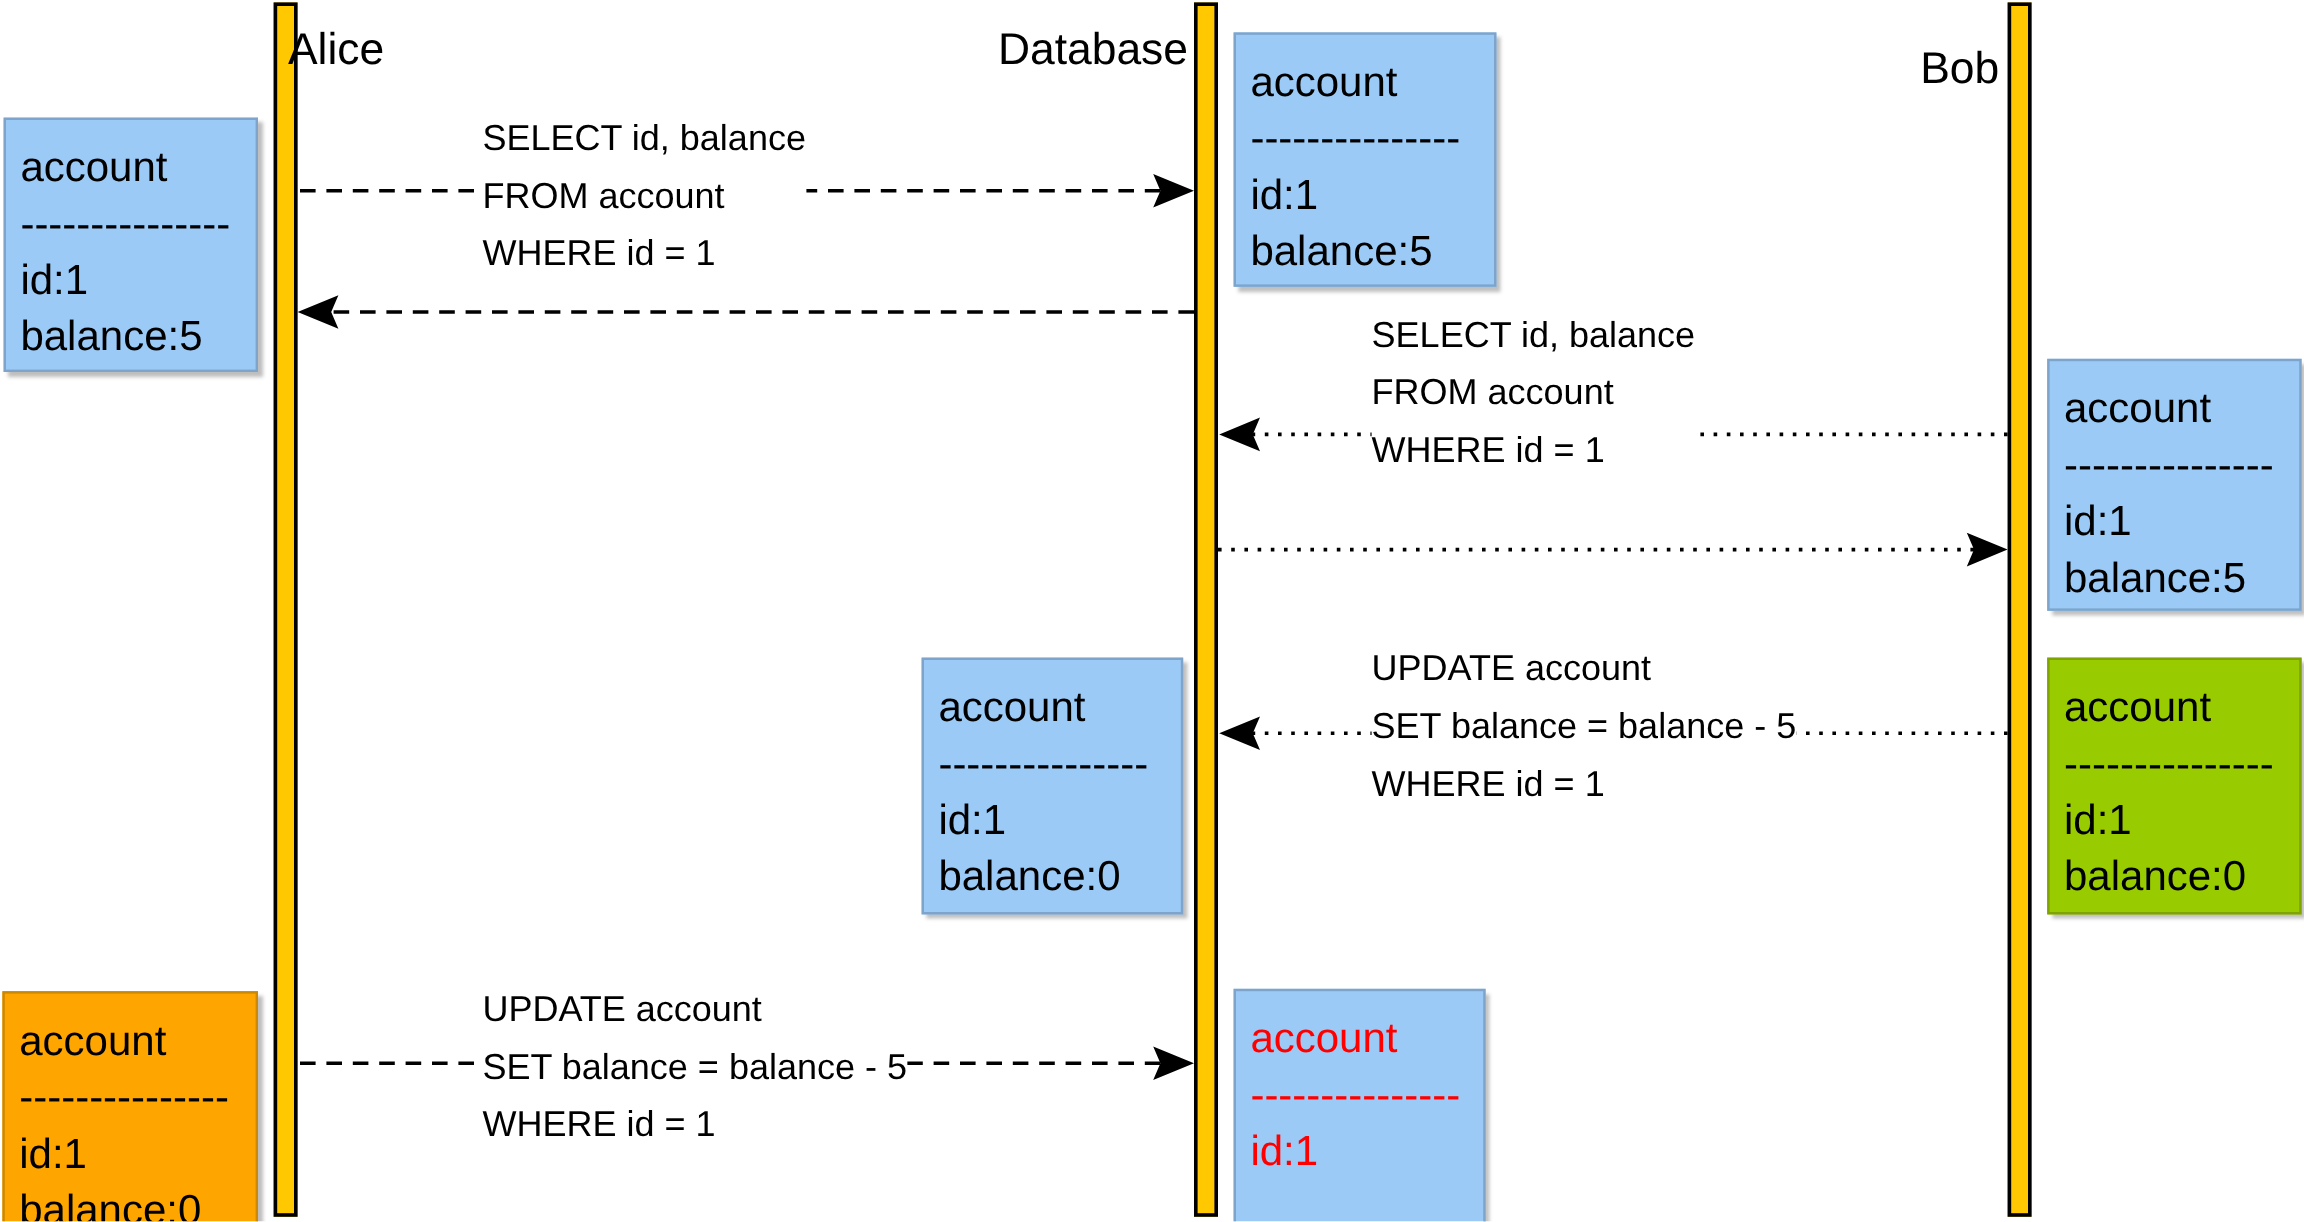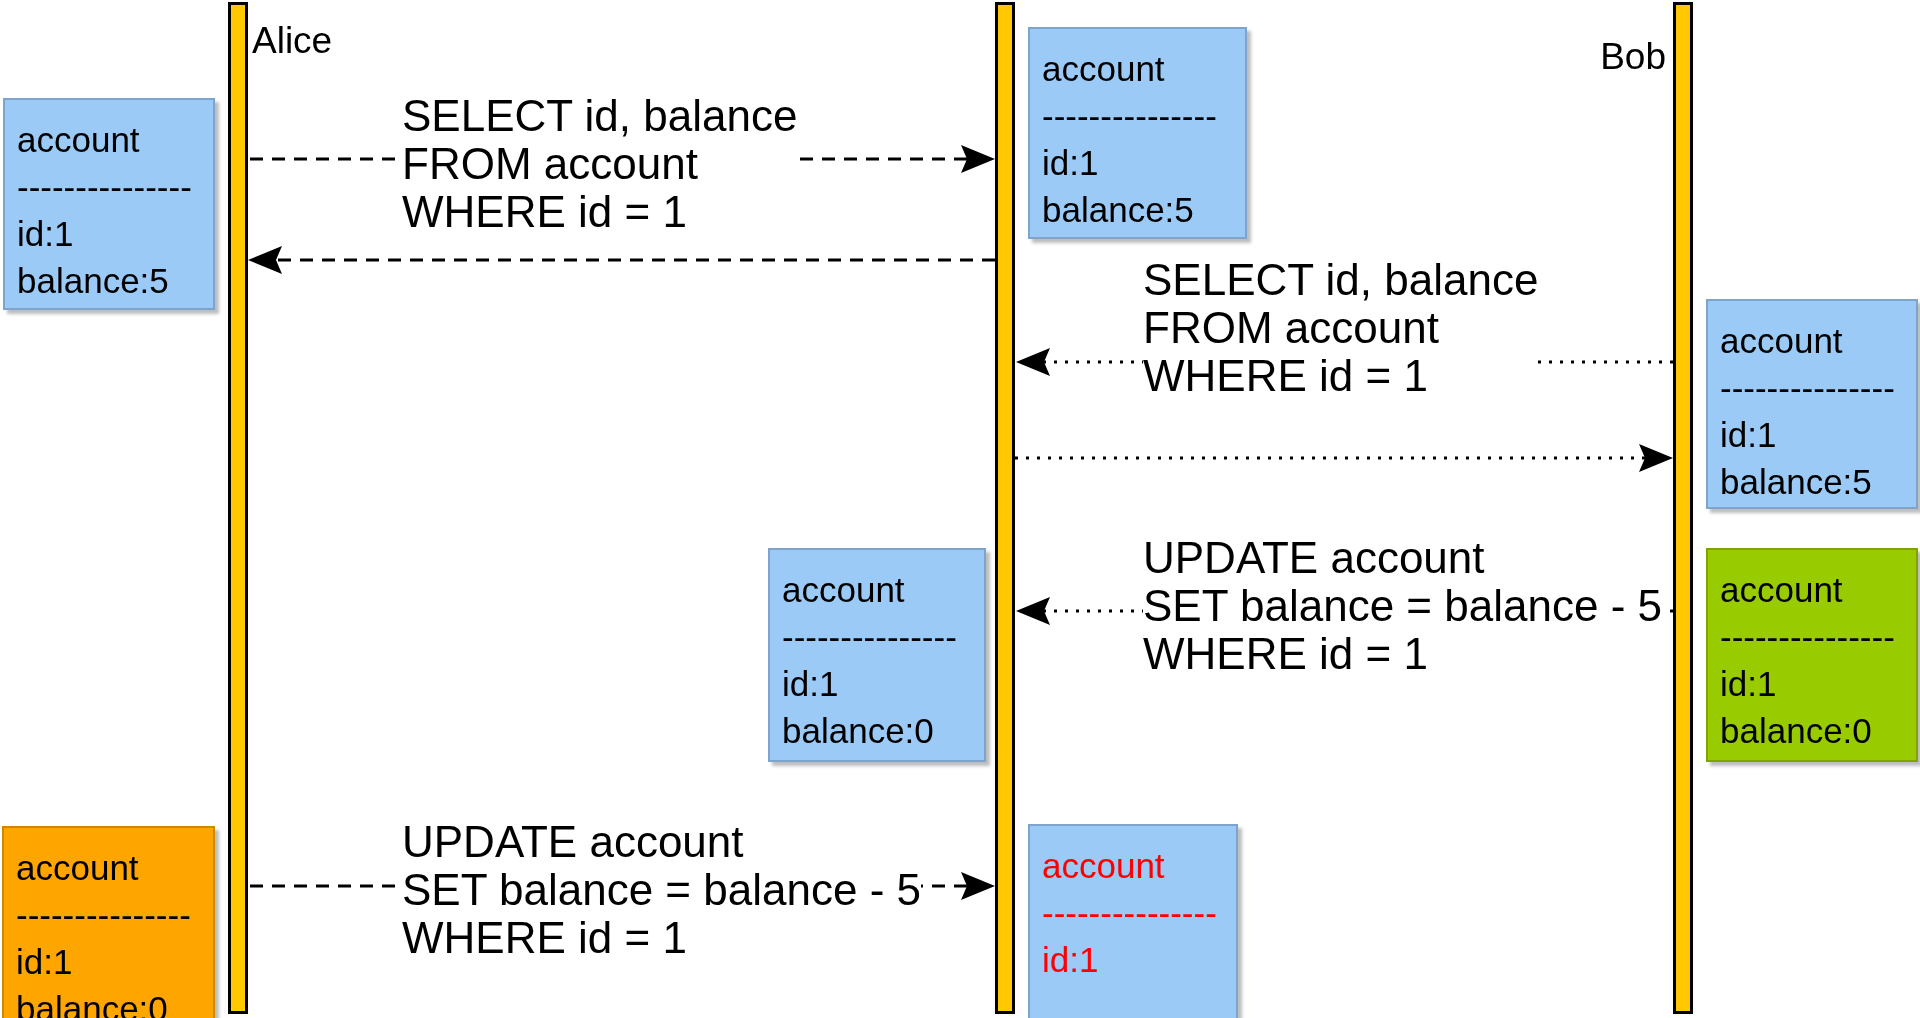--- a/index.html
+++ b/index.html
@@ -13,28 +13,28 @@
     border:3px solid #000000; z-index:1;
   }
   .lifeline-alice   { left:228px; }
   .lifeline-db      { left:995px; }
   .lifeline-bob     { left:1673px; }
   
   .actor-label {
     position:absolute; top:17px; font-size:37px; line-height:48px;
     color:#000000; z-index:3; white-space:pre;
   }
-  .actor-label-alice { left:252px; }
+  .actor-label-alice { left:240px; }
   .actor-label-db    { left:640px; width:350px; text-align:right; }
   .actor-label-bob   { left:1420px; width:246px; text-align:right;margin-top:16px; }
   
   .arrows { position:absolute; left:0; top:0; z-index:2; }
   
   .msg {
-    position:absolute; font-size:44px; line-height:48px; color:#000000;
+    position:absolute; font-size:30px; line-height:48px; color:#000000;
     background:#ffffff; white-space:pre; z-index:3;
   }
   .msg-1 { left:402px;  top:92px;  }
   .msg-2 { left:1143px; top:256px; }
   .msg-3 { left:1143px; top:534px; }
   .msg-4 { left:402px;  top:818px; }
   
   .note {
     position:absolute; border:2px solid #7ea4cc; z-index:4;
     font-size:35px; line-height:47px; padding:16px 0 0 12px;
@@ -55,20 +55,21 @@
 </head>
 <body>
 
 <div class="canvas">
 
   <div class="lifeline lifeline-alice" style="background-color: rgb(255, 200, 0);"></div>
   <div class="lifeline lifeline-db" style="background-color: rgb(255, 200, 0);"></div>
   <div class="lifeline lifeline-bob" style="background-color: rgb(255, 200, 0);"></div>
 
   <div class="actor-label actor-label-alice">Alice</div>
+  <div class="actor-label actor-label-db">Database</div>
   <div class="actor-label actor-label-bob">Bob</div>
 
   <svg class="arrows" width="1920" height="1018" viewBox="0 0 1920 1018">
 
     <g>
       <line x1="250" y1="159" x2="986" y2="159" stroke="#000" stroke-width="3" stroke-dasharray="13 9"></line>
       <path d="M995 159 L961 145 L967 159 L961 173 Z" fill="#000"></path>
     </g>
 
     <g>

